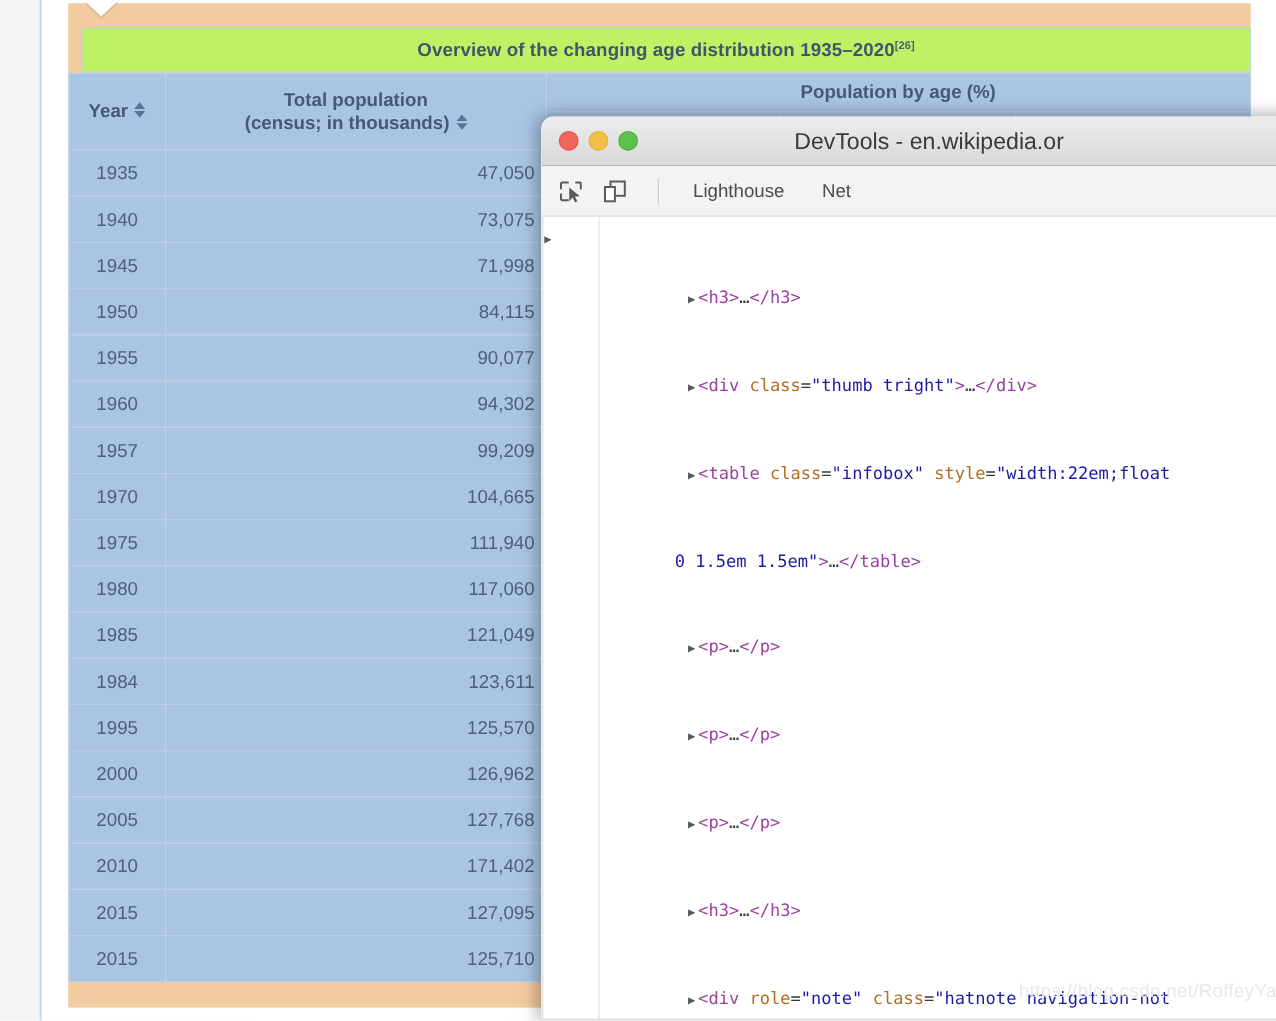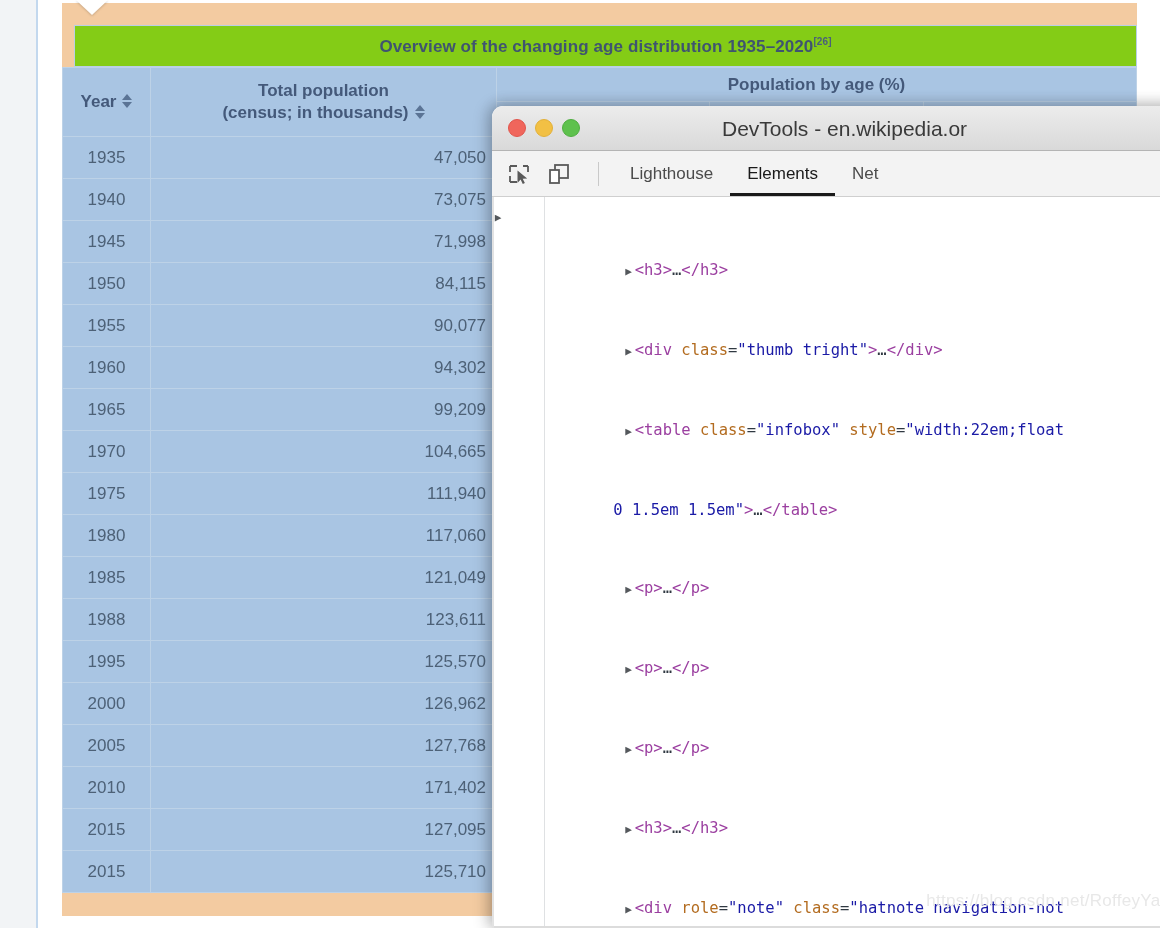--- a/index.html
+++ b/index.html
@@ -46,21 +46,21 @@
 
   
   .wikitable {
     position: absolute; left: 62px; top: 25px;
     width: 1075px;
     border-collapse: collapse;
     table-layout: fixed;
     font-family: "Liberation Sans", sans-serif;
   }
   .wikitable caption {
-    background: #84cc16;
+    background: #bef264;
     color: #3f5470;
     font-weight: bold;
     font-size: 17px;
     padding: 10px 4px 9px 4px;
     border: 1px solid #b9cfe6;
     text-align: center;
     letter-spacing: .1px;
     margin-left: 12px;
   }
   .wikitable caption sup {
@@ -283,21 +283,21 @@
           <td class="c-c"></td>
         </tr>
         <tr>
           <td class="c-year">1960</td>
           <td class="c-pop">94,302</td>
           <td class="c-a"></td>
           <td class="c-b"></td>
           <td class="c-c"></td>
         </tr>
         <tr>
-          <td class="c-year">1965</td>
+          <td class="c-year">1957</td>
           <td class="c-pop">99,209</td>
           <td class="c-a"></td>
           <td class="c-b"></td>
           <td class="c-c"></td>
         </tr>
         <tr>
           <td class="c-year">1970</td>
           <td class="c-pop">104,665</td>
           <td class="c-a"></td>
           <td class="c-b"></td>
@@ -318,21 +318,21 @@
           <td class="c-c"></td>
         </tr>
         <tr>
           <td class="c-year">1985</td>
           <td class="c-pop">121,049</td>
           <td class="c-a"></td>
           <td class="c-b"></td>
           <td class="c-c"></td>
         </tr>
         <tr>
-          <td class="c-year">1988</td>
+          <td class="c-year">1984</td>
           <td class="c-pop">123,611</td>
           <td class="c-a"></td>
           <td class="c-b"></td>
           <td class="c-c"></td>
         </tr>
         <tr>
           <td class="c-year">1995</td>
           <td class="c-pop">125,570</td>
           <td class="c-a"></td>
           <td class="c-b"></td>
@@ -398,21 +398,20 @@
         <div class="ticon">
           <svg width="26" height="26" viewBox="0 0 26 26">
             <rect x="9" y="4" width="13" height="13" fill="none" stroke="#5a5a5a" stroke-width="1.8"></rect>
             <rect x="4" y="9" width="9" height="13" fill="#ffffff" stroke="#5a5a5a" stroke-width="1.8"></rect>
           </svg>
         </div>
         <div class="tool-sep"></div>
       </div>
       <div class="tablist" id="dt-tablist">
           <div class="tab">Lighthouse</div>
-          <div class="tab active">Elements</div>
           <div class="tab">Net</div>
         </div>
     </div>
 
     <div class="dom-tree">
       <div class="gut-line"></div>
 
       <div class="node-row"><span class="tw">▶</span><span class="txt">                      </span></div>
 
       <div class="node-row">

